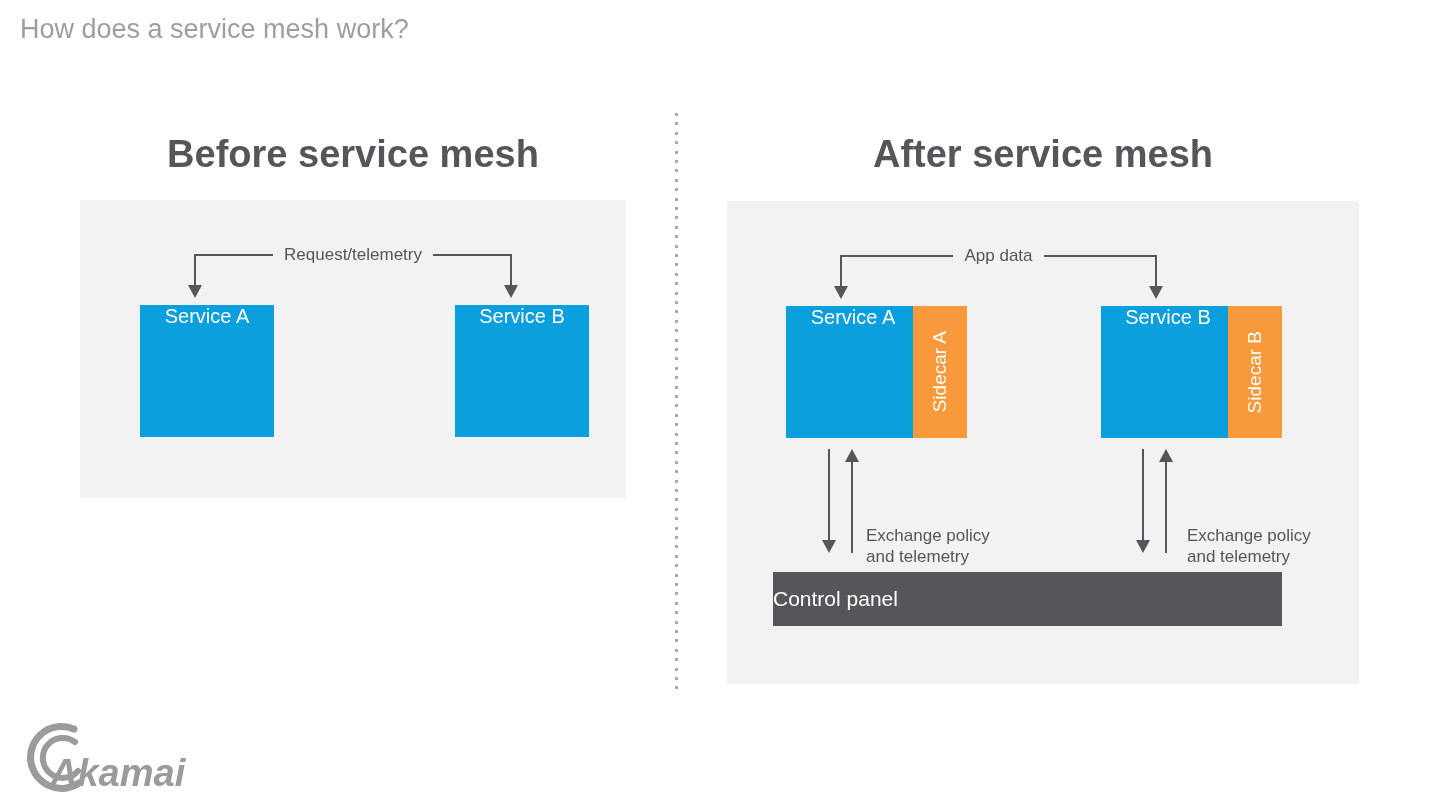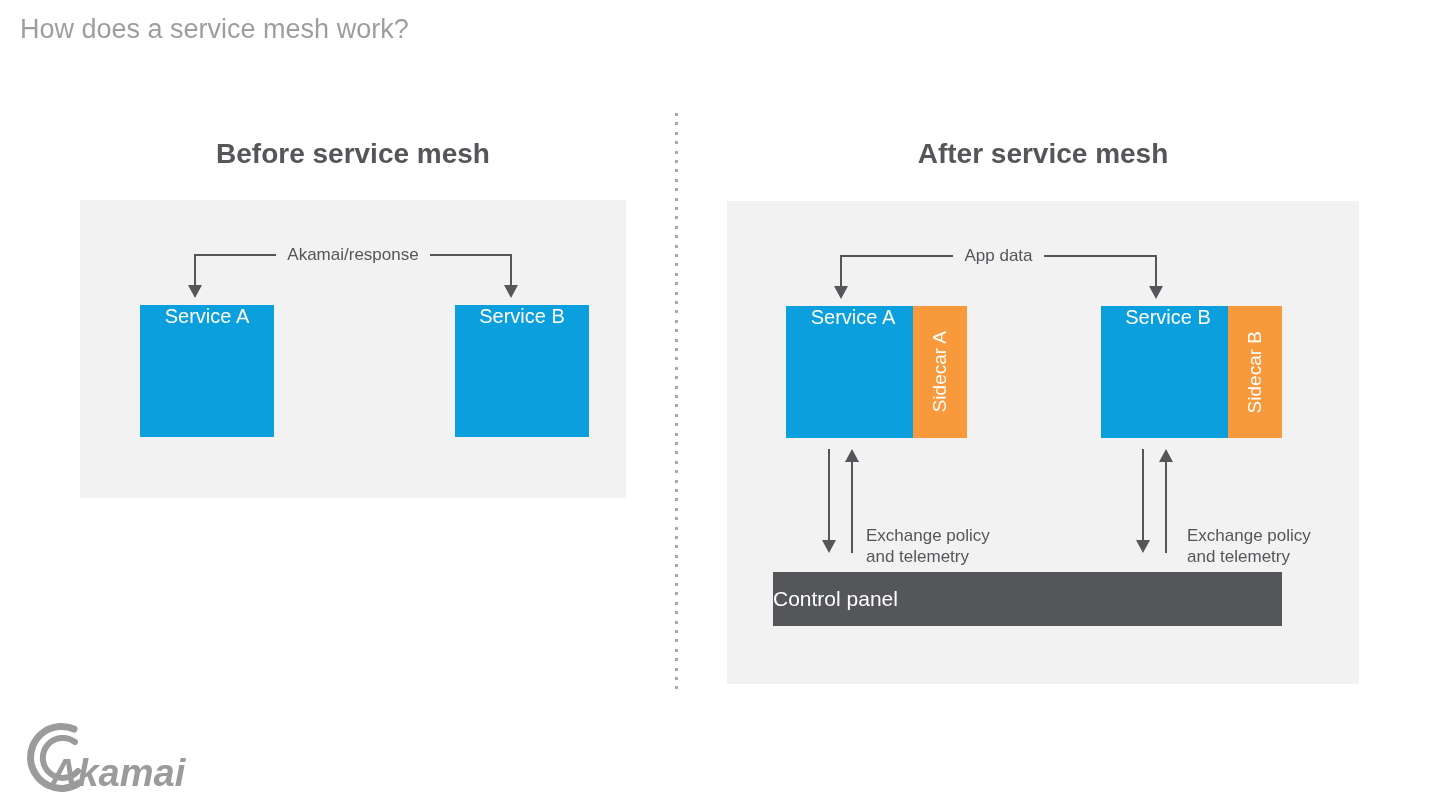--- a/index.html
+++ b/index.html
@@ -24,21 +24,21 @@
     width: 3px; height: 578px;
     background-image: repeating-linear-gradient(
       to bottom,
       var(--dot-gray) 0px, var(--dot-gray) 3px,
       transparent 3px, transparent 9.4px);
   }
 
   .section-title {
     position: absolute; top: 133px; height: 42px;
     text-align: center;
-    font-size: 28px; font-weight: 600;
+    font-size: 38px; font-weight: 600;
     color: var(--dark-gray);
     margin: 0; line-height: 42px;
   }
   .section-title.before { left: 80px; width: 546px; }
   .section-title.after  { left: 727px; width: 632px; }
 
   .panel {
     position: absolute;
     background: var(--panel-bg);
   }
@@ -112,21 +112,21 @@
 <h1 class="page-title">How does a service mesh work?</h1>
 
 <div class="divider"></div>
 
 <h2 class="section-title before">Before service mesh</h2>
 
 <div class="panel before">
 
   <div class="connector" style="left:114px; top:45px; width:318px;">
     <div class="c-line"></div>
-    <div class="c-label">Akamai/response</div>
+    <div class="c-label">Request/telemetry</div>
     <div class="c-line"></div>
   </div>
   <div class="stem" style="left:114px; top:55px; height:30px;"></div>
   <div class="stem" style="left:430px; top:55px; height:30px;"></div>
   <div class="arrow-down" style="left:108px; top:85px;"></div>
   <div class="arrow-down" style="left:424px; top:85px;"></div>
 
   <div class="service-box" style="left:48px; top:105px;">
     <span>Service A</span>
   </div>

